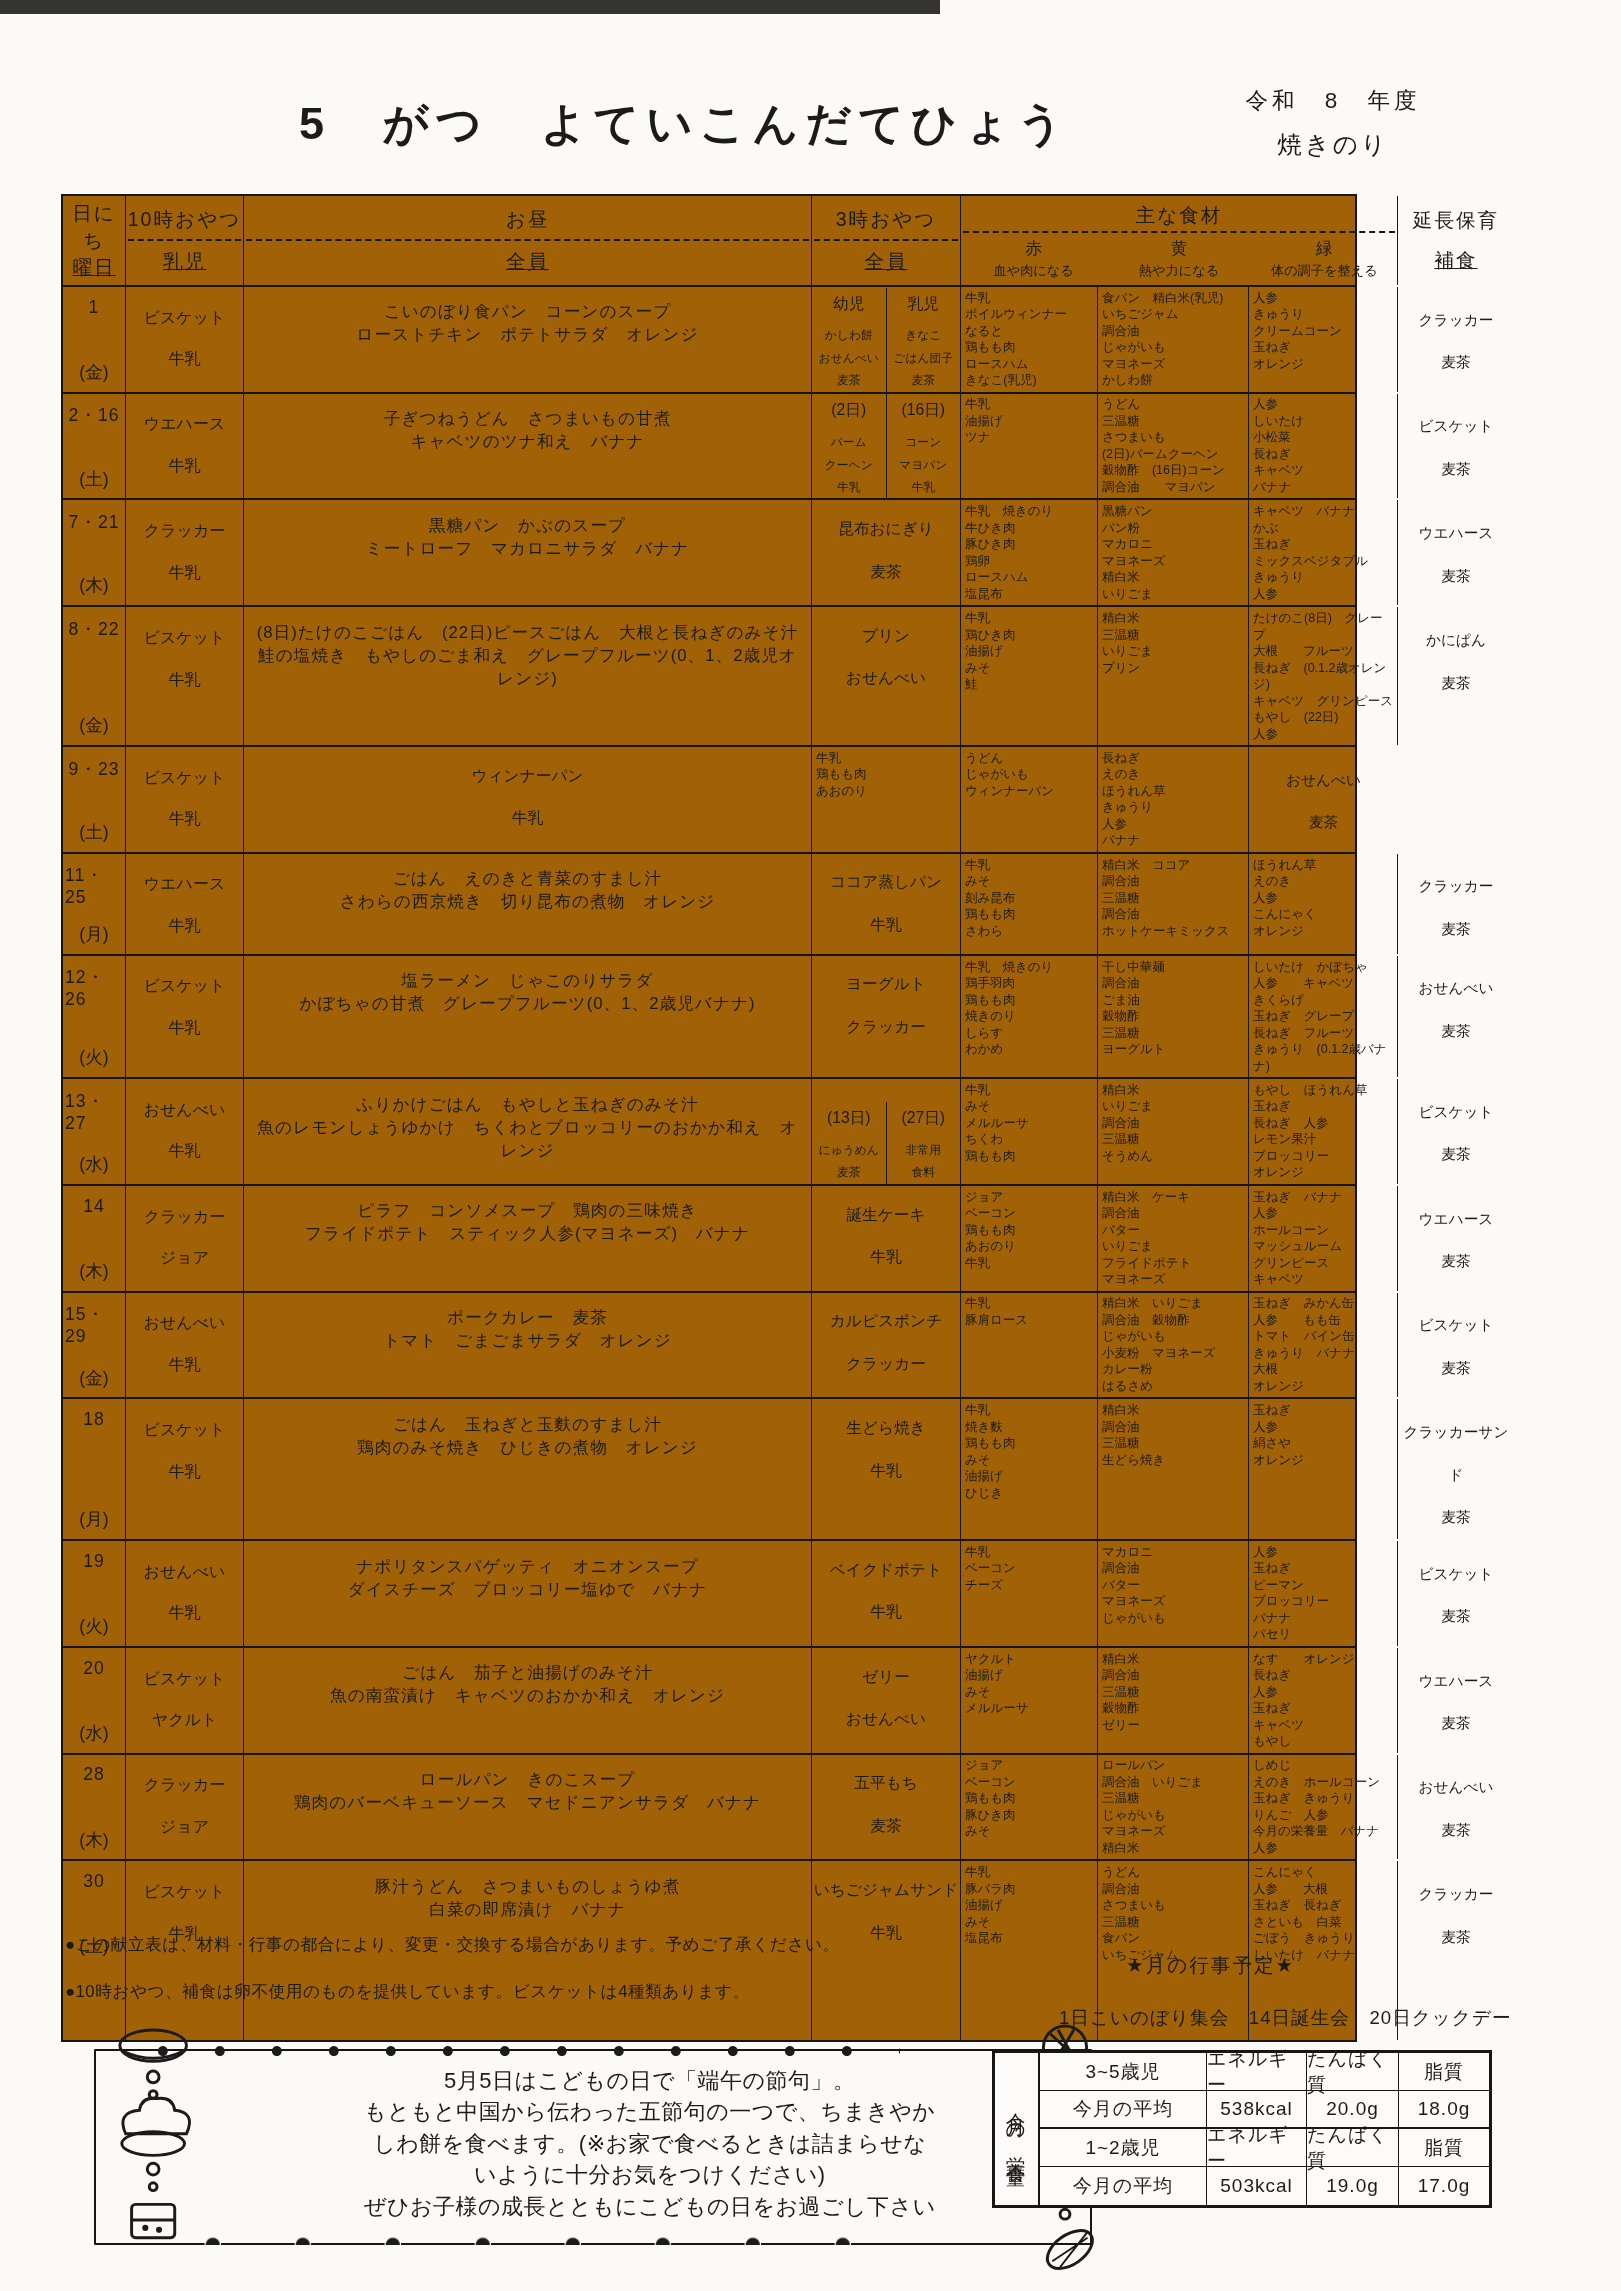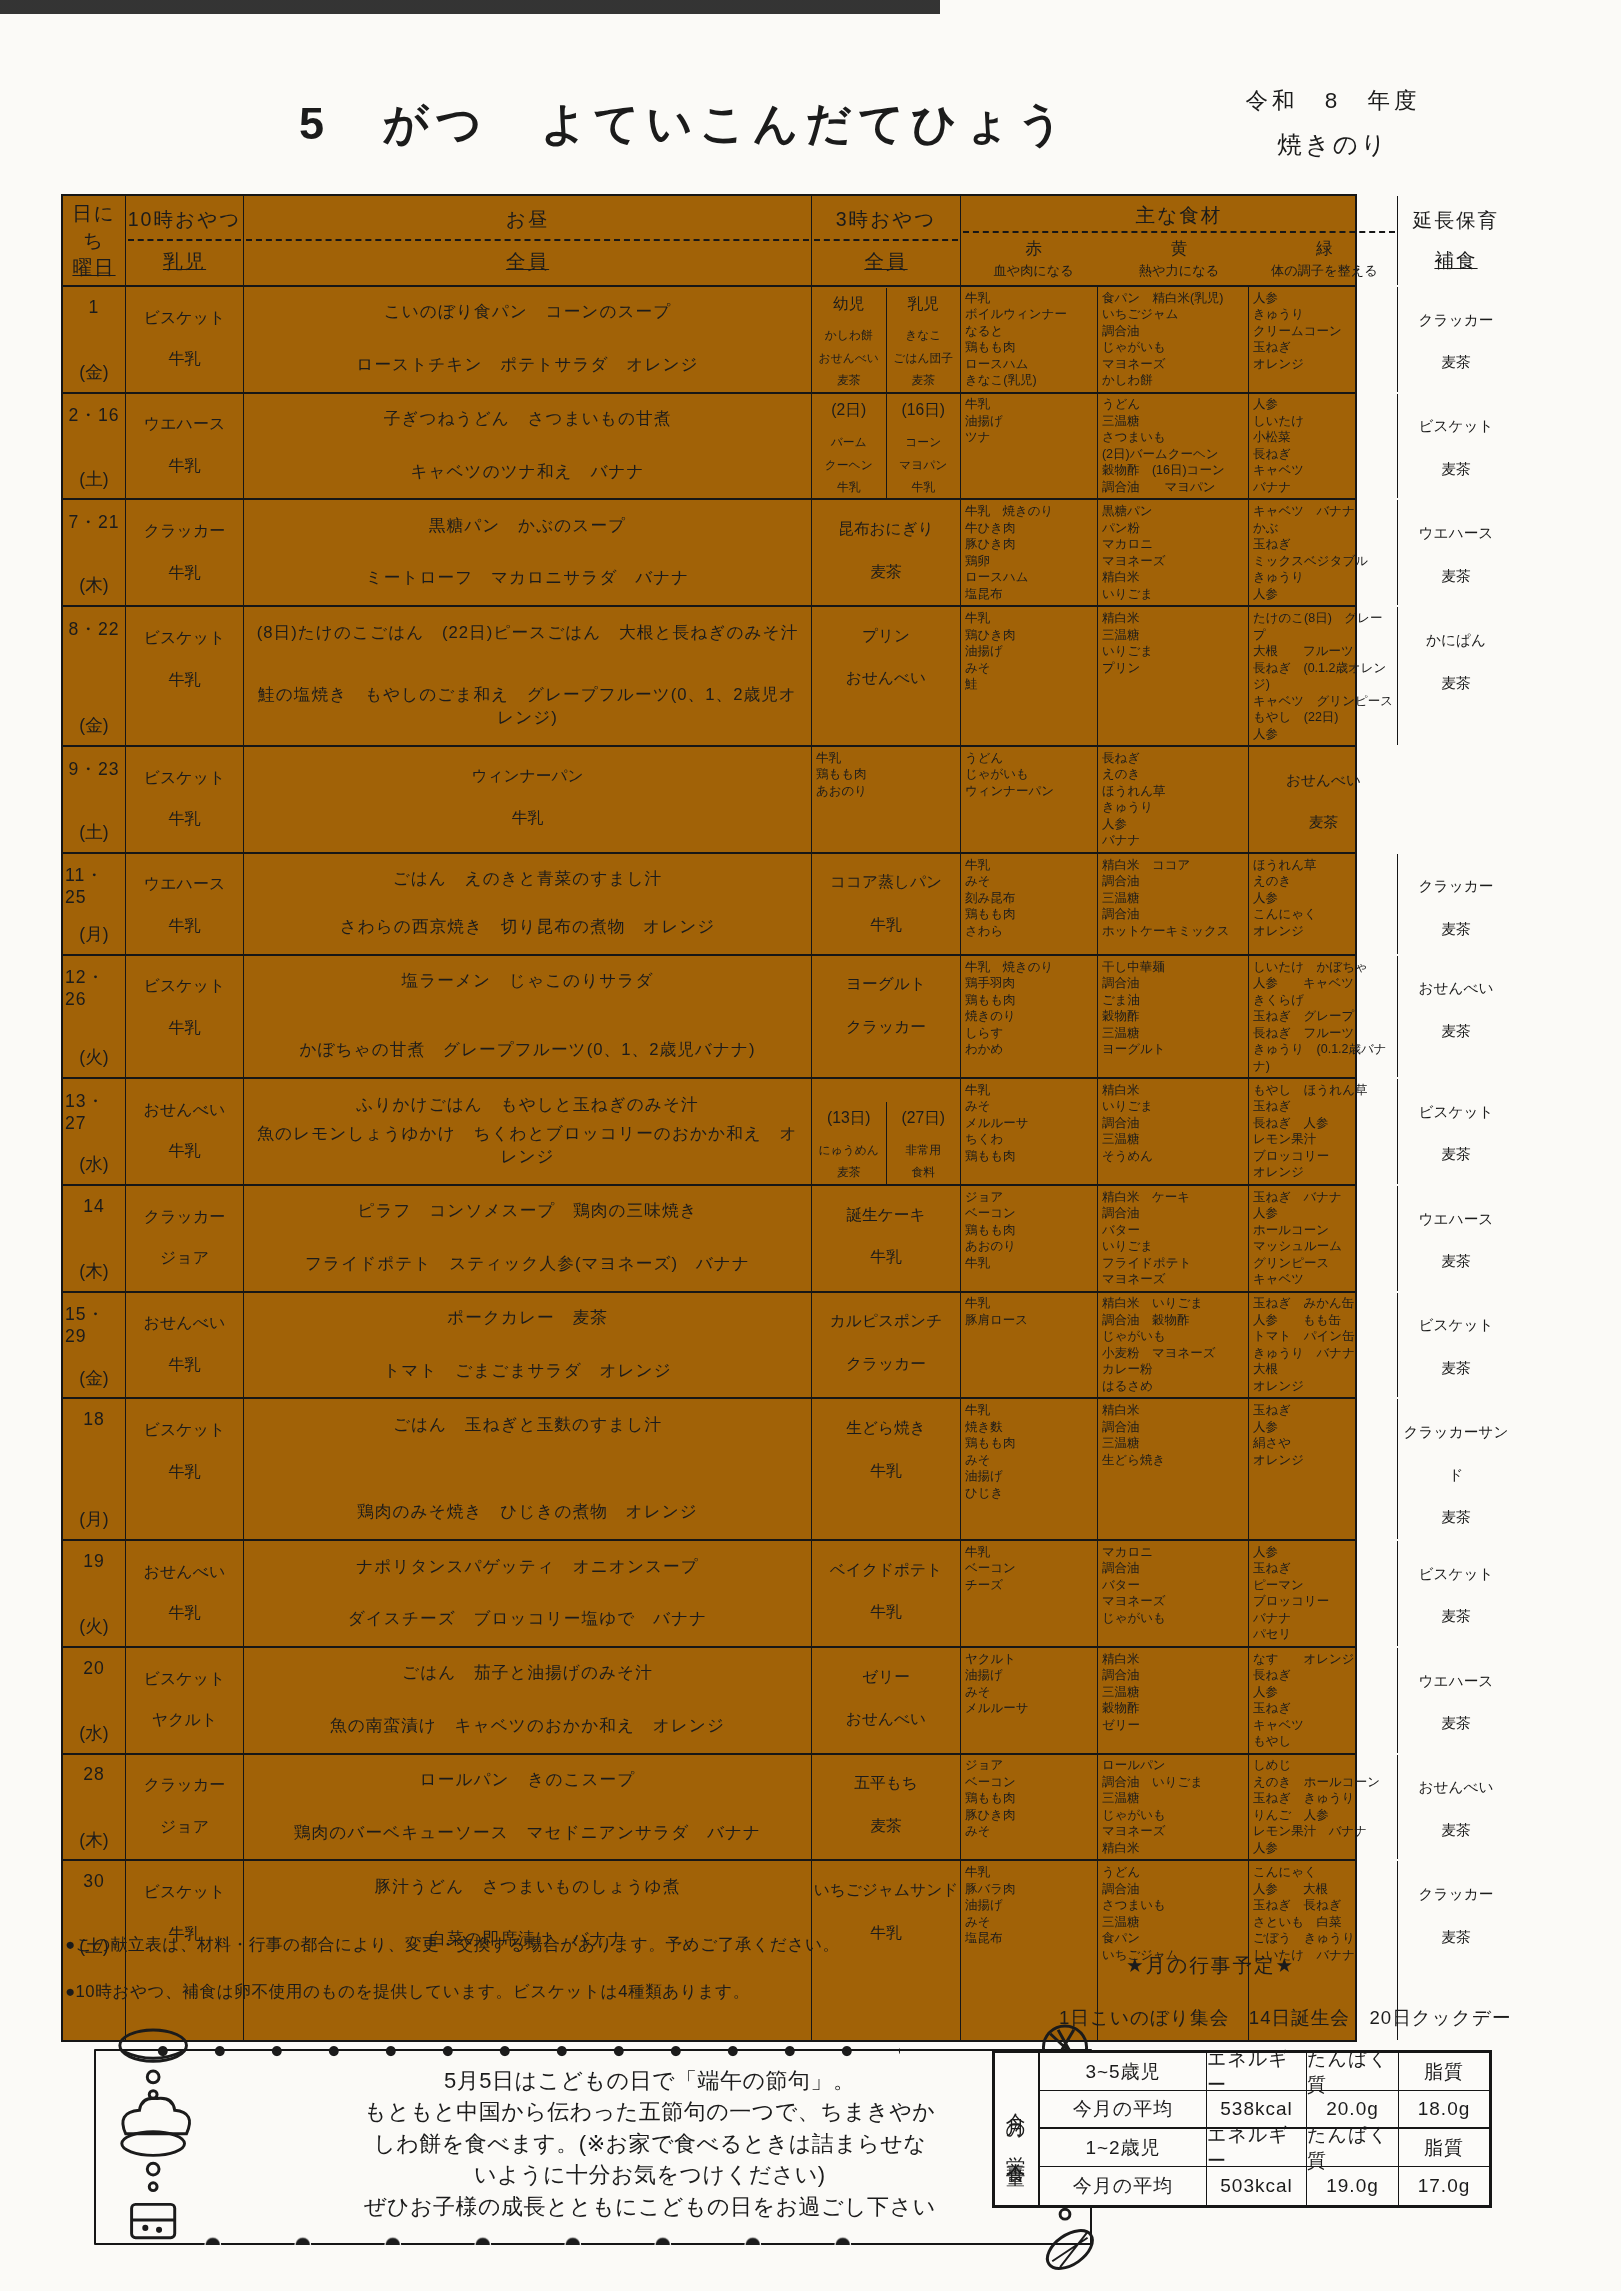--- a/index.html
+++ b/index.html
@@ -30,21 +30,21 @@
   .c-ing-head .h-top { flex:0 0 35px; }
   .ing-sub-row { flex:1; display:flex; }
   .ing-sub { flex:1; display:flex; flex-direction:column; align-items:center; justify-content:center; }
   .ing-sub .lbl { font-size:16.7px; }
   .ing-sub .sub { font-size:13.2px; margin-top:2px; }
 
   
   .c-date { display:flex; flex-direction:column; justify-content:space-between; align-items:center; padding:9.8px 2px 7.8px; font-size:17.6px; }
   .c-date .date { letter-spacing:1px; }
   .c-snack10 { text-align:center; font-size:16px; padding-top:9.8px; white-space:pre-line; line-height:2.6; }
-  .c-lunch { display:flex; flex-direction:column; justify-content:space-between; text-align:center; padding:13.7px 9.8px 15.7px; }
+  .c-lunch { display:flex; flex-direction:column; text-align:center; padding:13.7px 9.8px 15.7px; }
   .lunch-line { font-size:16.7px; letter-spacing:1px; }
   .c-snack3.single { text-align:center; font-size:15.7px; padding-top:7.8px; white-space:pre-line; line-height:2.7; }
   .c-snack3.split { display:flex; padding:0;align-items:flex-end; }
   .s3part { flex:1; display:flex; flex-direction:column; align-items:center; padding-top:5.9px; }
   .s3part + .s3part { border-left:1.5px solid #161616; }
   .s3head { font-size:15.7px; margin-bottom:9.8px; }
   .s3body { font-size:11.8px; white-space:pre-line; text-align:center; line-height:1.9; }
   .c-ing { font-size:12.5px; line-height:1.32; padding:2.9px 3.9px; white-space:pre-line; }
   .c-ext { text-align:center; font-size:14.7px; padding-top:11.8px; white-space:pre-line; line-height:2.9; }
   .empty-row { min-height:74px; border-bottom:none; }
@@ -610,21 +610,21 @@
     <div class="cell c-ing">ロールパン
 調合油　いりごま
 三温糖
 じゃがいも
 マヨネーズ
 精白米</div>
     <div class="cell c-ing">しめじ
 えのき　ホールコーン
 玉ねぎ　きゅうり
 りんご　人参
-レモン果汁　バナナ
+今月の栄養量　バナナ
 人参</div>
     <div class="cell c-ext">おせんべい
 麦茶</div>
   </div>
         <div class="menu-row">
     <div class="cell c-date">
       <div class="date">30</div>
       <div class="day">(土)</div>
     </div>
     <div class="cell c-snack10">ビスケット

